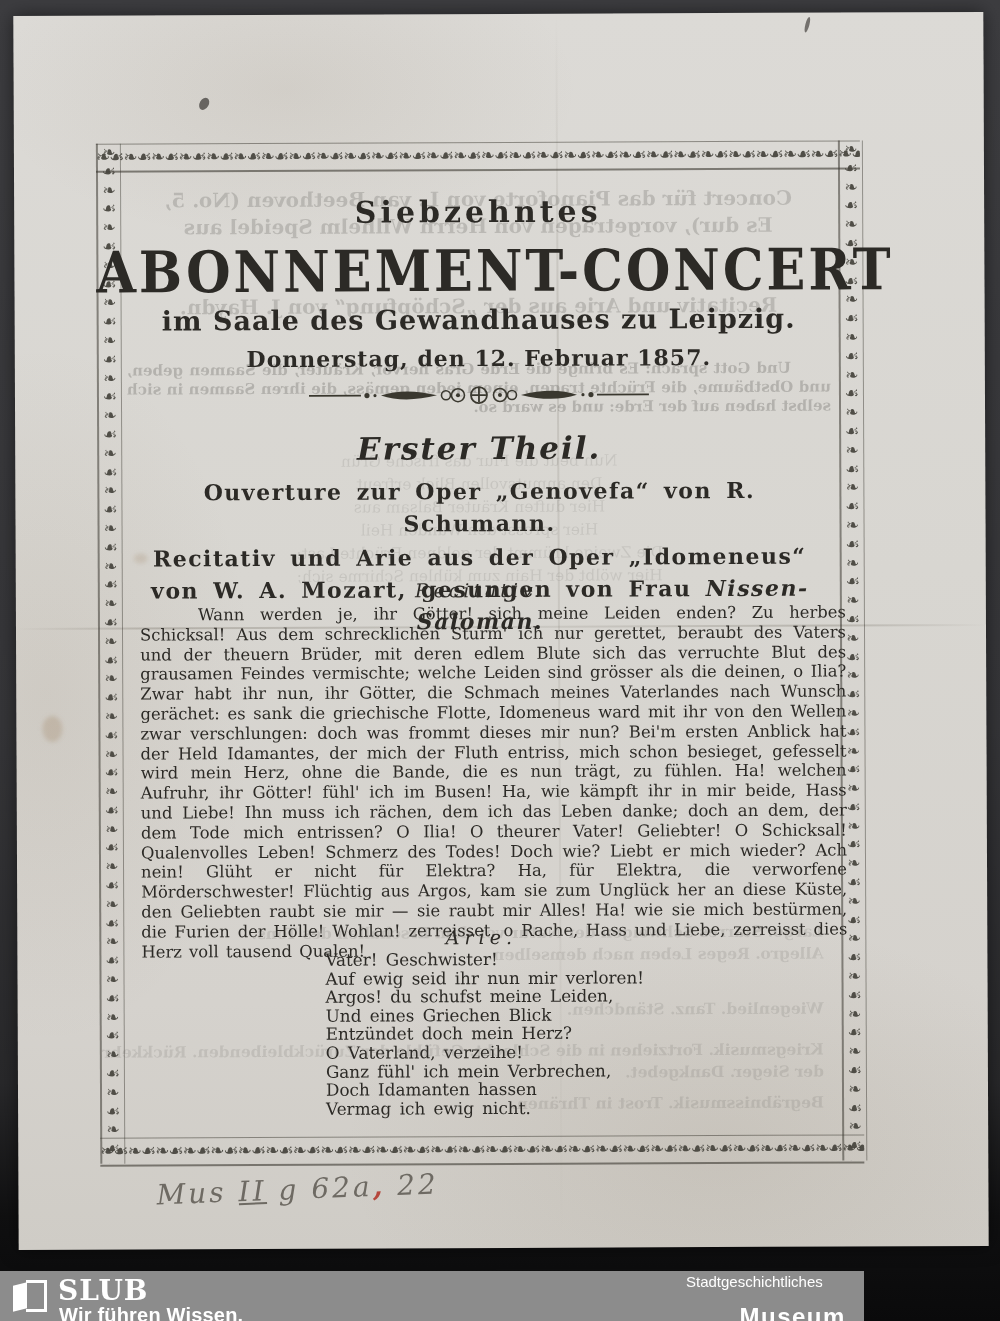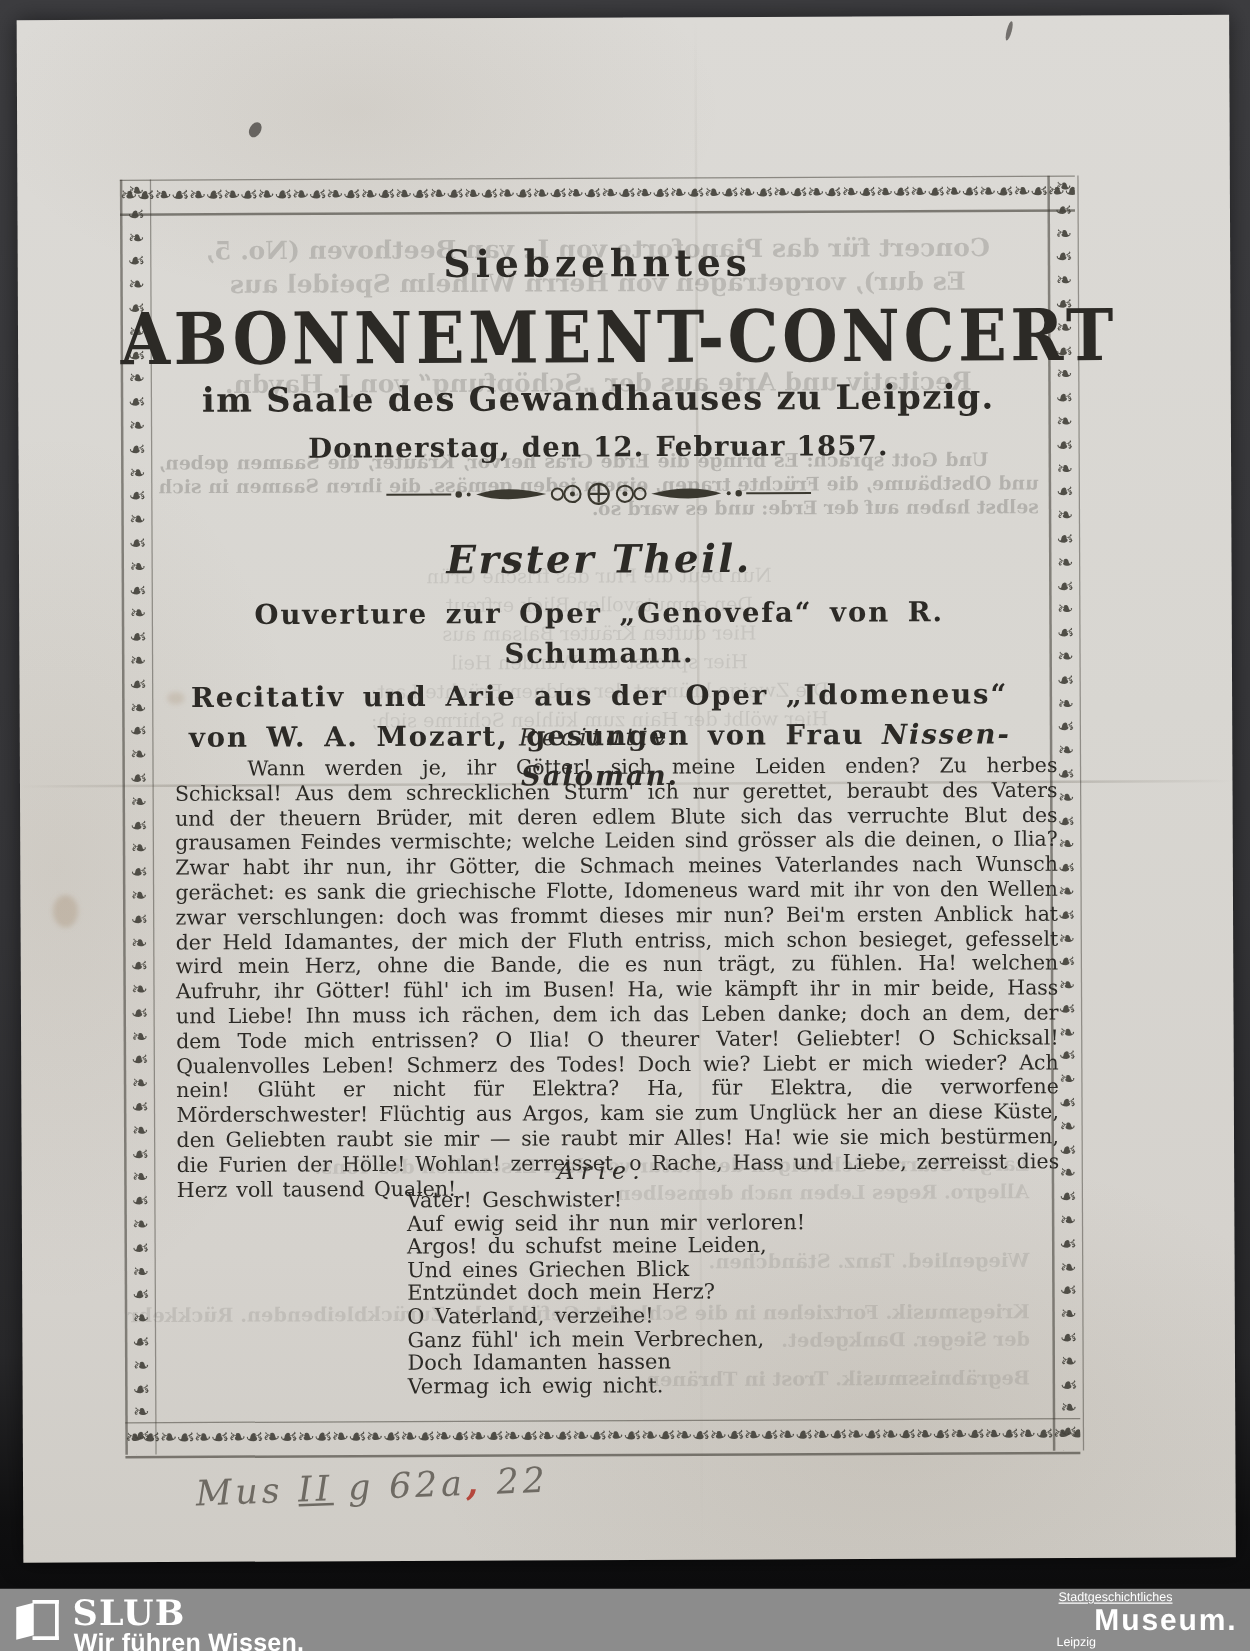--- a/index.html
+++ b/index.html
@@ -55,30 +55,30 @@
   .g5{top:780px;font-size:15.5px;line-height:22px;opacity:.12;text-align:left;padding-left:40px;box-sizing:border-box;}
   .g6{top:858px;font-size:15.5px;opacity:.12;text-align:left;padding-left:40px;box-sizing:border-box;}
   .g7{top:898px;font-size:15.5px;line-height:22px;opacity:.12;text-align:left;padding-left:40px;box-sizing:border-box;}
   .g8{top:952px;font-size:15.5px;opacity:.12;text-align:left;padding-left:40px;box-sizing:border-box;}
   
   .shelfmark{position:absolute;left:138px;top:1158px;font-size:28px;font-style:italic;
     color:#6e6a63;letter-spacing:3px;transform:rotate(-2deg);font-family:"DejaVu Serif",serif;}
   .shelfmark .u{text-decoration:underline;}
   .shelfmark .red{color:#b5473c;font-weight:bold;}
   
-  .footer{position:absolute;left:0;bottom:0;width:1000px;height:50px;background:#8c8c8c;
+  .footer{position:absolute;left:0;bottom:0;width:864px;height:50px;background:#8c8c8c;
     font-family:"Liberation Sans","DejaVu Sans",sans-serif;color:#fff;}
   .slub{position:absolute;left:12px;top:5px;height:40px;}
   .slub-icon{position:absolute;left:0;top:3px;width:38px;height:34px;}
   .slub-icon .pg{position:absolute;left:1px;top:5px;width:14px;height:26px;background:#fff;transform:skewY(-14deg);}
   .slub-icon .cv{position:absolute;left:14px;top:1px;width:18px;height:26px;border:3px solid #fff;border-left:none;}
   .slub-word{position:absolute;left:46px;top:-2px;font-family:"DejaVu Serif",serif;font-weight:bold;font-size:28px;letter-spacing:1px;}
   .slub-tag{position:absolute;left:47px;top:28px;font-weight:bold;font-size:20px;letter-spacing:.2px;white-space:nowrap;}
   .museum{position:absolute;right:8px;top:3px;width:170px;text-align:right;line-height:1;}
-  .mus-l1{font-size:10px;margin-right:54px;margin-bottom:1px;text-decoration:underline;}
+  .mus-l1{font-size:15px;margin-right:54px;margin-bottom:16px;}
   .mus-l2{font-size:24px;font-weight:bold;letter-spacing:1.5px;margin-right:2px;}
   .mus-l3{font-size:10px;margin-right:92px;margin-top:1px;text-align:center;}
   .mus-l4{font-size:6.5px;margin-right:4px;margin-top:2px;opacity:.9;white-space:nowrap;} 
 </style>
 </head>
 <body>
 
 <div id="screen">
 
   <div class="paper">

